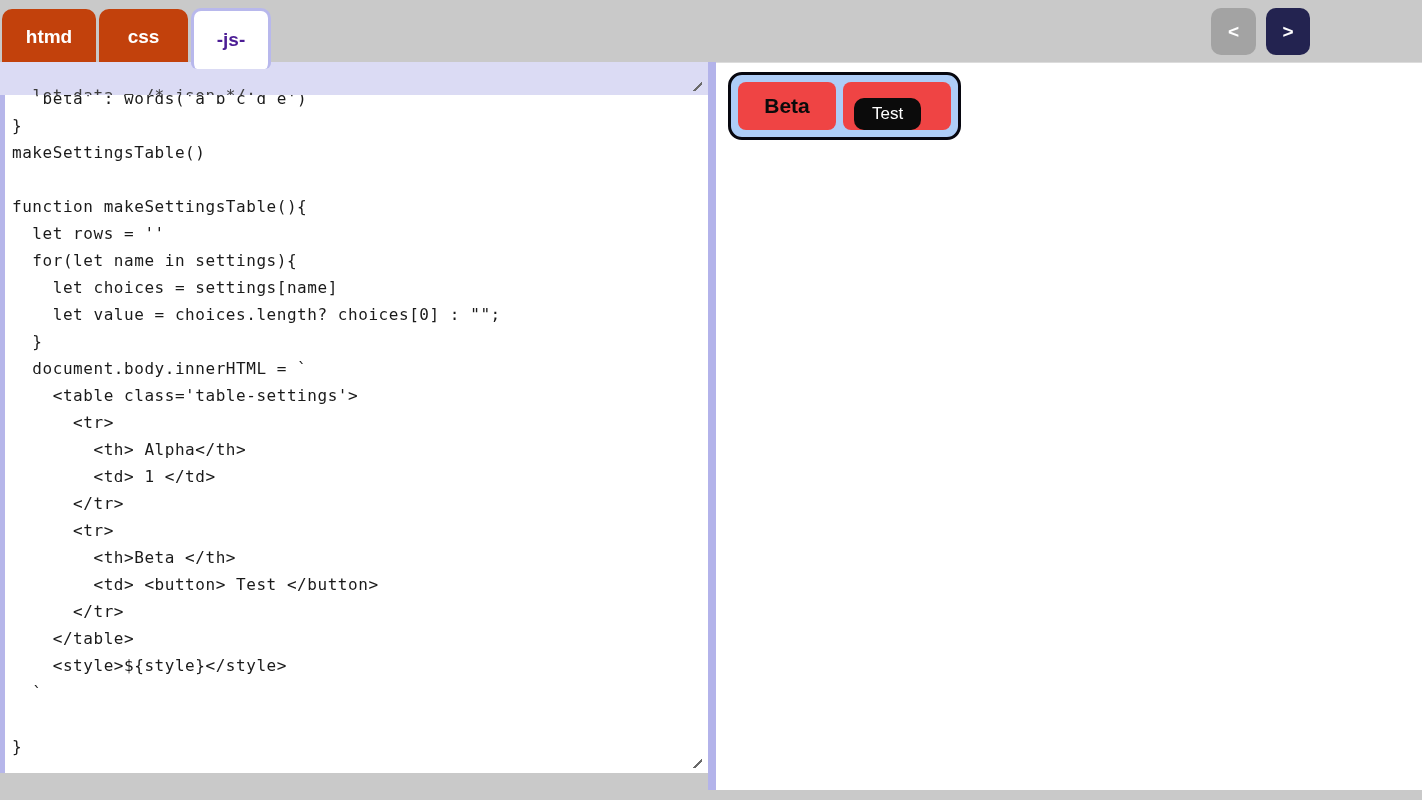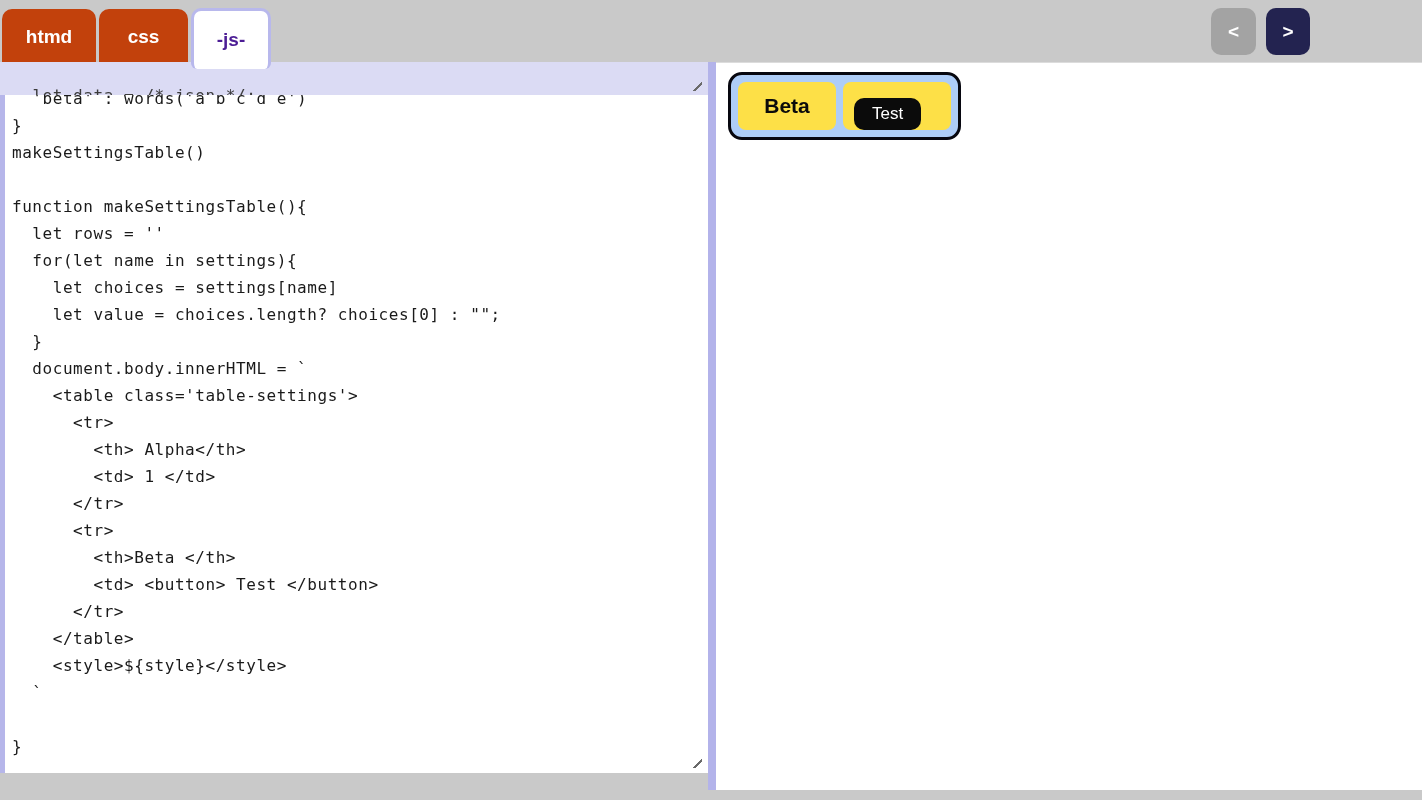--- a/index.html
+++ b/index.html
@@ -119,21 +119,21 @@
   }
   .settings-table th {
     width: 98px; font-weight: bold; font-size: 21px; color: #0b0b0b;
     text-align: center;
   }
   .settings-table td {
     width: 108px; font-size: 19px; color: #0b0b0b;
     text-align: left; padding-left: 11px;
   }
   .row-1 th, .row-1 td { background: #d2e0fb; }
-  .row-2 th, .row-2 td { background: #fde047; }
+  .row-2 th, .row-2 td { background: #ef4444; }
   .test-button {
     background: #0b0b0b; color: #ffffff;
     border: none; border-radius: 10px;
     font-family: "Liberation Sans", sans-serif;
     font-size: 17px;
     padding: 6px 18px;
     cursor: pointer;
     margin-top: 16px;
   }
 </style>

